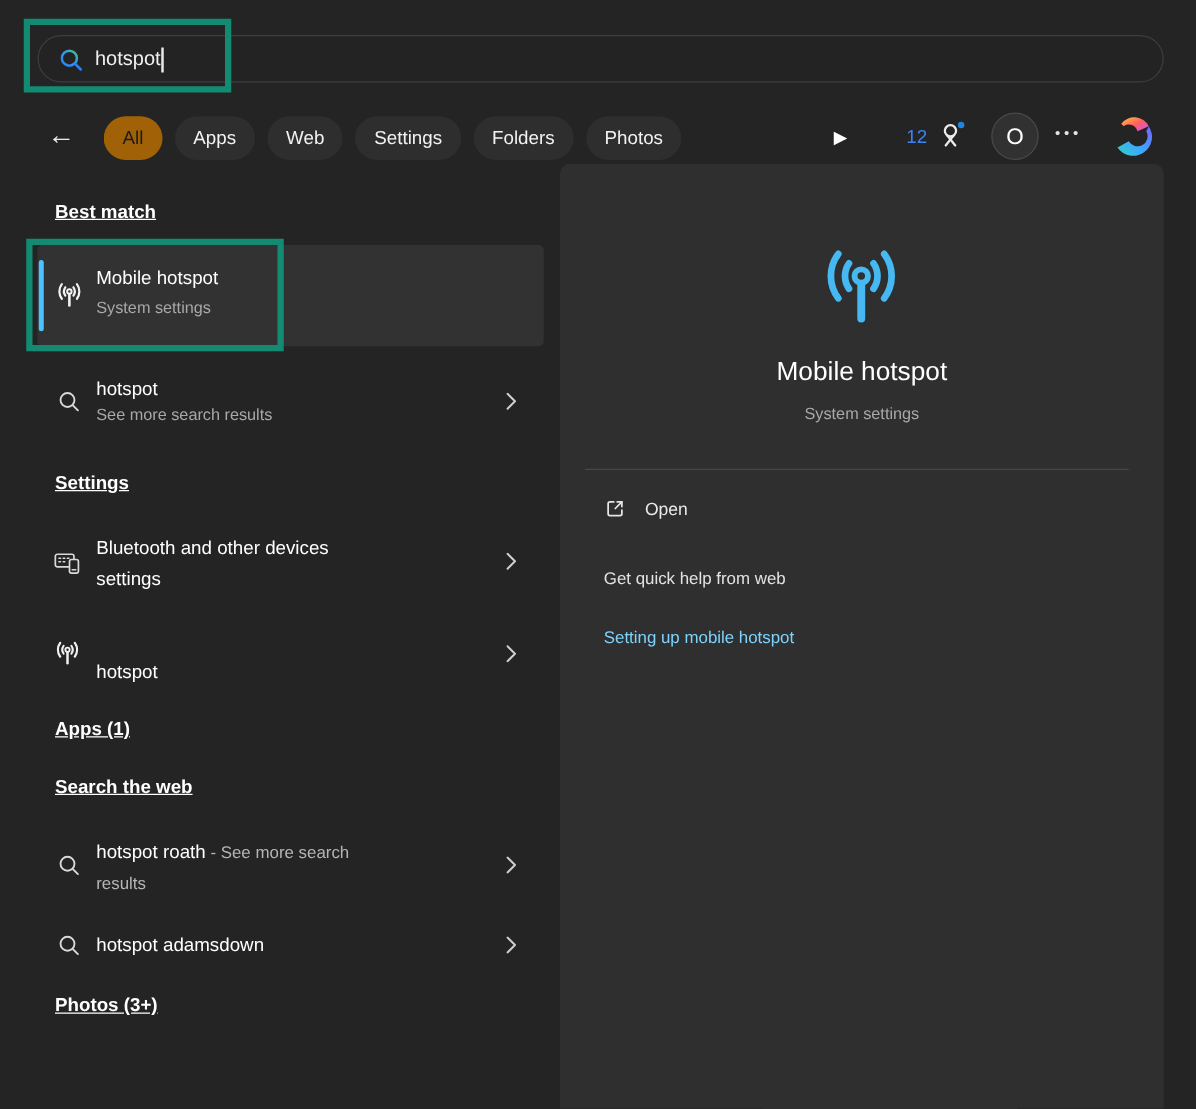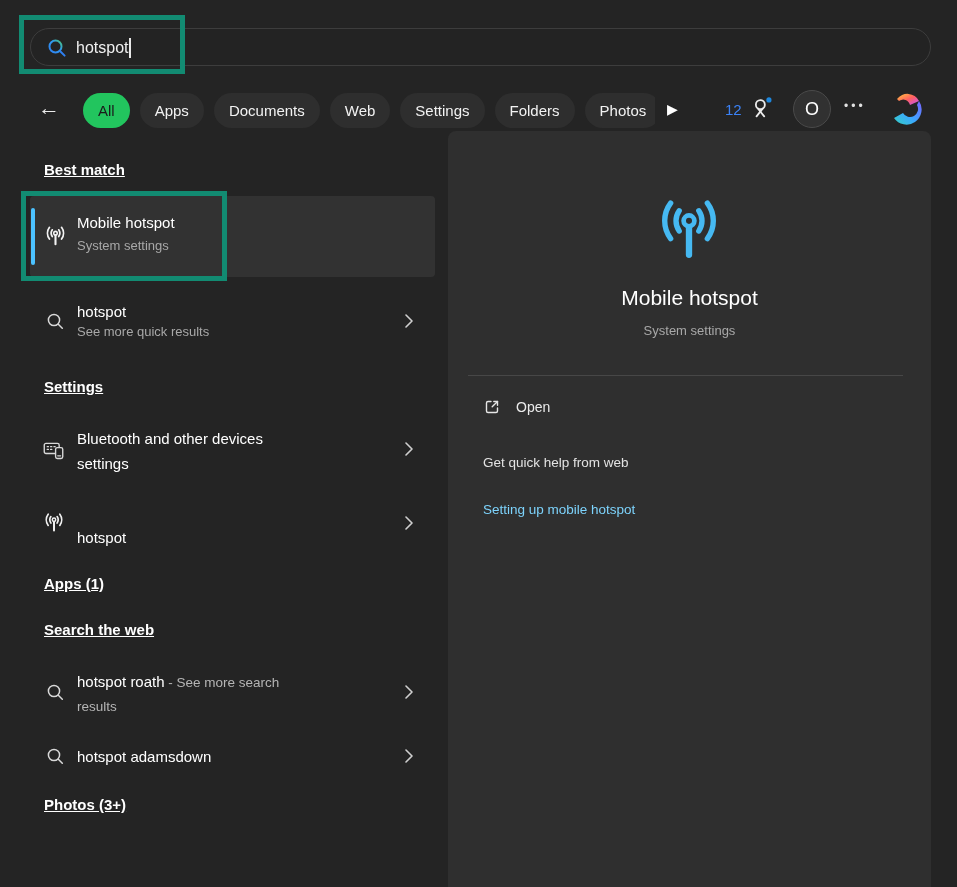--- a/index.html
+++ b/index.html
@@ -31,21 +31,21 @@
   .backbtn { position:absolute; left:38px; top:95px; font-size:22px; color:#ececec; cursor:default; line-height:26px; }
   .tabs {
     position:absolute; left:83px; top:92px; width:572px; height:36px;
     display:flex; gap:10px; overflow:hidden; align-items:center;
   }
   .pill {
     flex:0 0 auto; height:35px; line-height:35px; padding:0 15px;
     background:#2e2e2e; border-radius:18px; font-size:15px; color:#f2f2f2;
     white-space:nowrap;
   }
-  .pill.selected { background:#22c55e; color:#1b1b1b; }
+  .pill.selected { background:#a16207; color:#1b1b1b; }
   .playbtn { position:absolute; left:667px; top:101px; font-size:14px; color:#ffffff; }
   .rewards-count { position:absolute; left:725px; top:101px; font-size:15px; color:#3b82f6; }
   .rewards-icon { position:absolute; left:748px; top:95px; width:27px; height:27px; }
   .avatar {
     position:absolute; left:793px; top:90px; width:38px; height:38px; border-radius:50%;
     background:#313131; border:1px solid #4a4a4a; display:flex; align-items:center; justify-content:center;
     font-size:18px; color:#ffffff;
   }
   .morebtn { position:absolute; left:844px; top:99px; font-size:12px; letter-spacing:3px; color:#e2e2e2; }
   .copilot { position:absolute; left:888px; top:91px; width:36px; height:36px; }
@@ -149,21 +149,20 @@
     </svg>
   </span>
   <span class="s-text"><span>hotspot</span><span class="caret"></span></span>
 </div>
 
 <div class="backbtn"><span>←</span></div>
 
 <div class="tabs">
   <div class="pill selected">All</div>
   <div class="pill">Apps</div>
-  <div class="pill">Documents</div>
   <div class="pill">Web</div>
   <div class="pill">Settings</div>
   <div class="pill">Folders</div>
   <div class="pill">Photos</div>
 </div>
 
 <div class="playbtn"><span>▶</span></div>
 
 <div class="rewards-count">12</div>
 <div class="rewards-icon">
@@ -213,21 +212,21 @@
   <div class="bm-sub">System settings</div>
 </div>
 
 <div class="row see-row">
   <span class="l-icon">
     <svg viewBox="0 0 20 20" width="20" height="20">
         <use href="#ic-magnifier"></use>
       </svg>
   </span>
   <div class="row-title">hotspot</div>
-  <div class="row-sub">See more quick results</div>
+  <div class="row-sub">See more search results</div>
   <span class="chev">
     <svg viewBox="0 0 8 14" width="8" height="14">
         <use href="#ic-chevron"></use>
       </svg>
   </span>
 </div>
 
 <div class="sec-header h-settings">Settings</div>
 
 <div class="row bt-row two-line">

